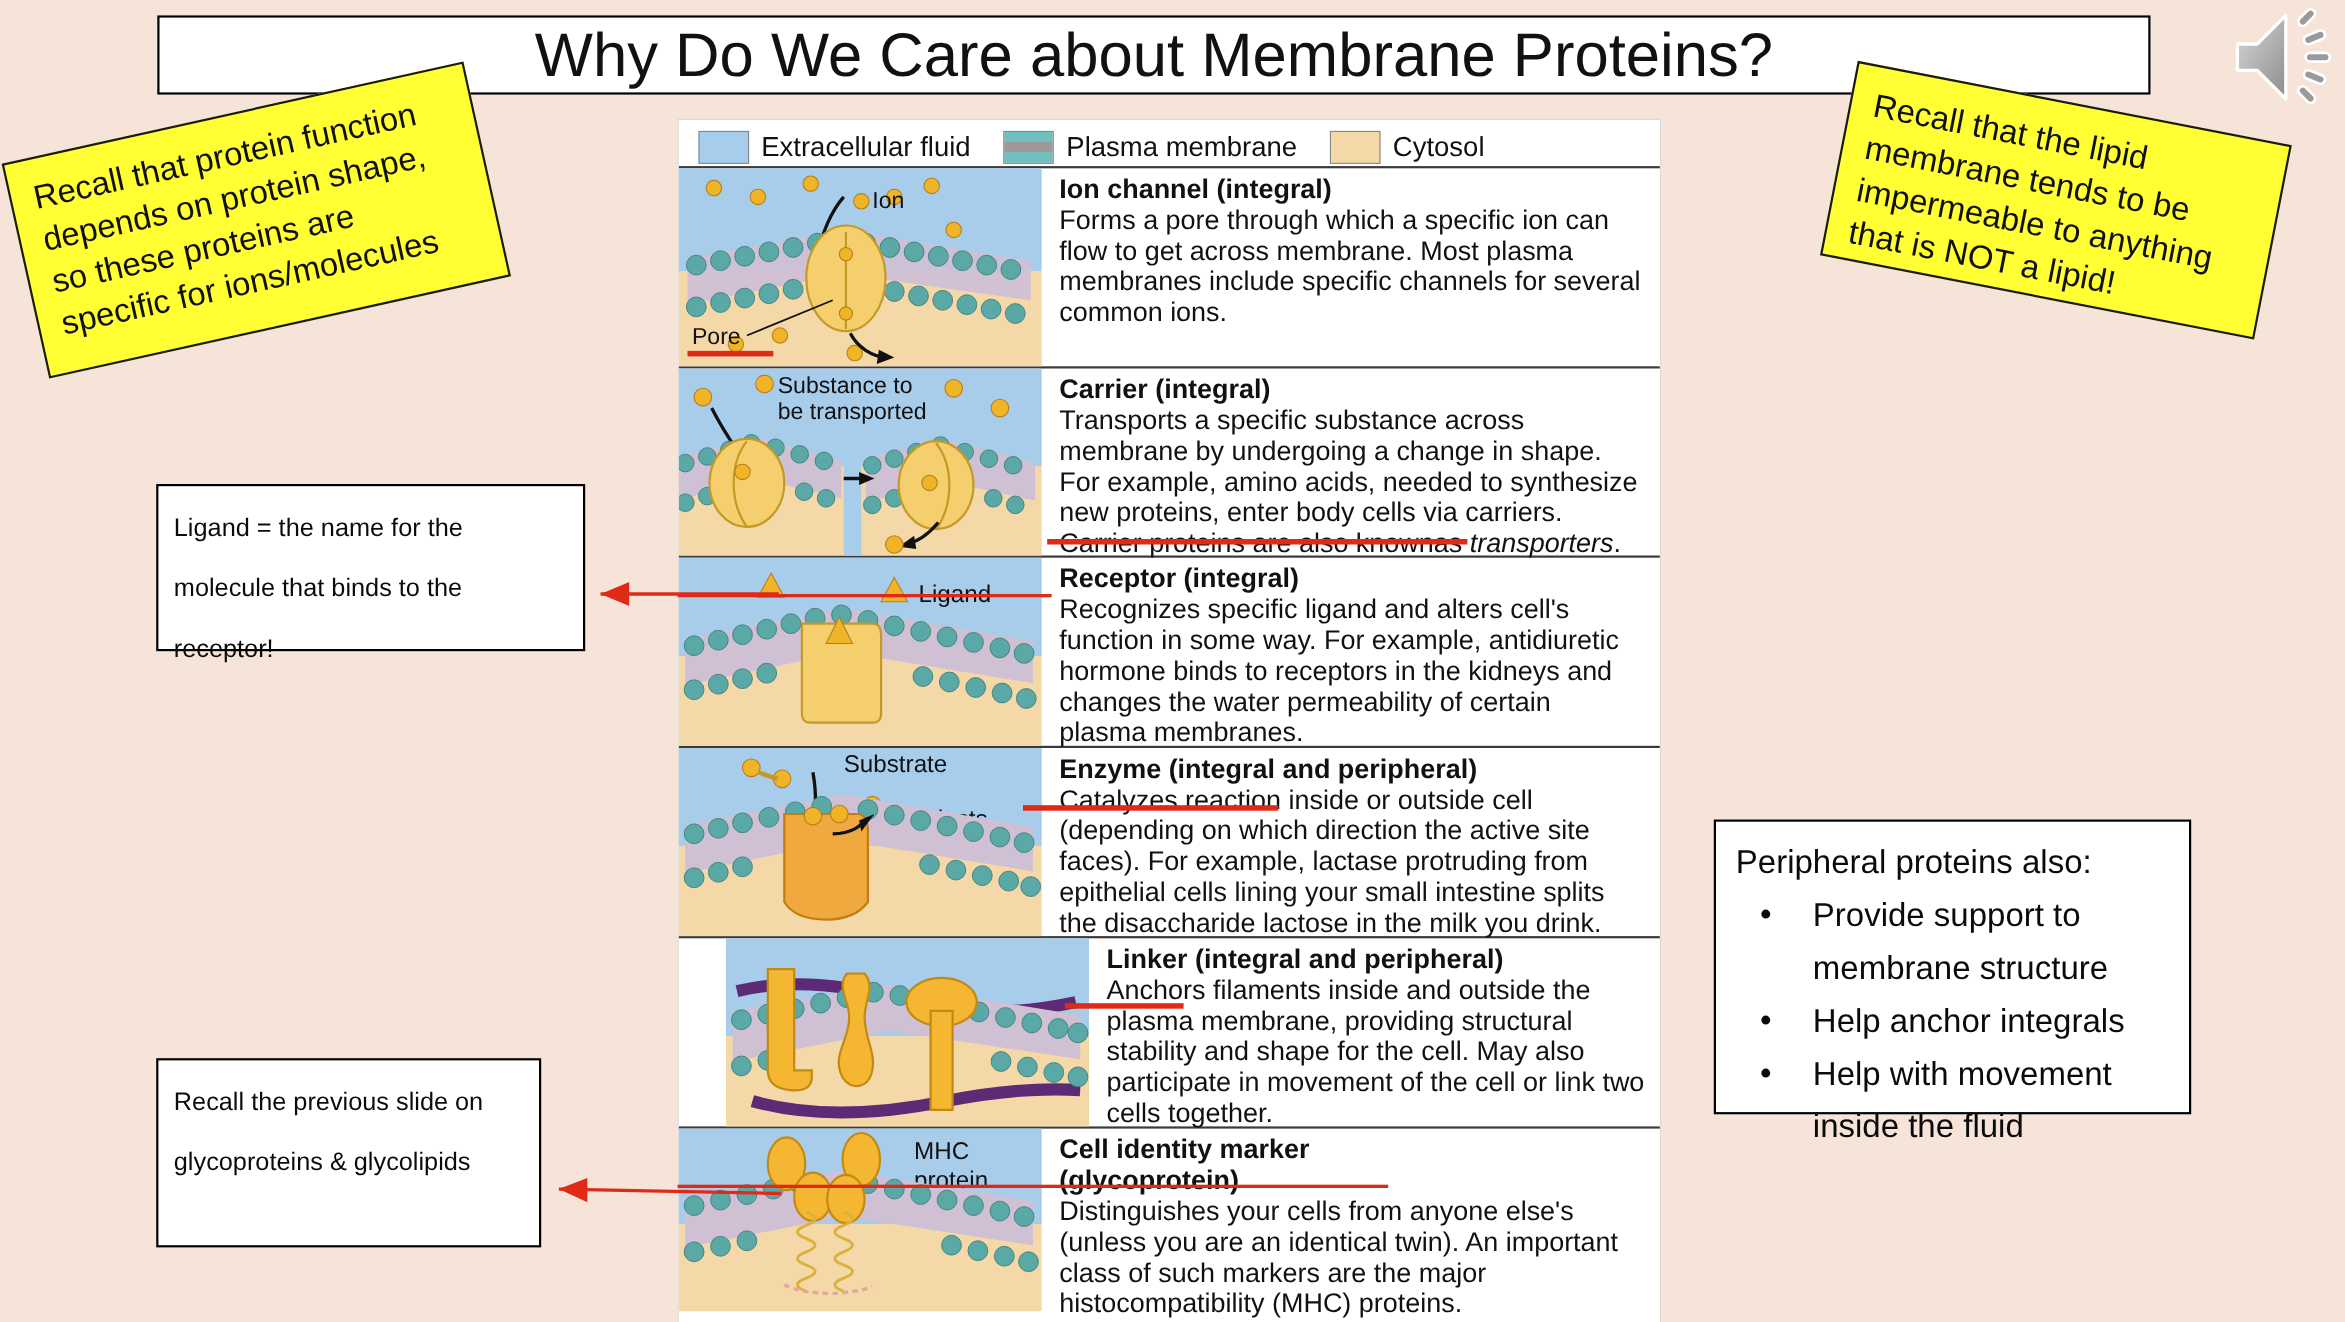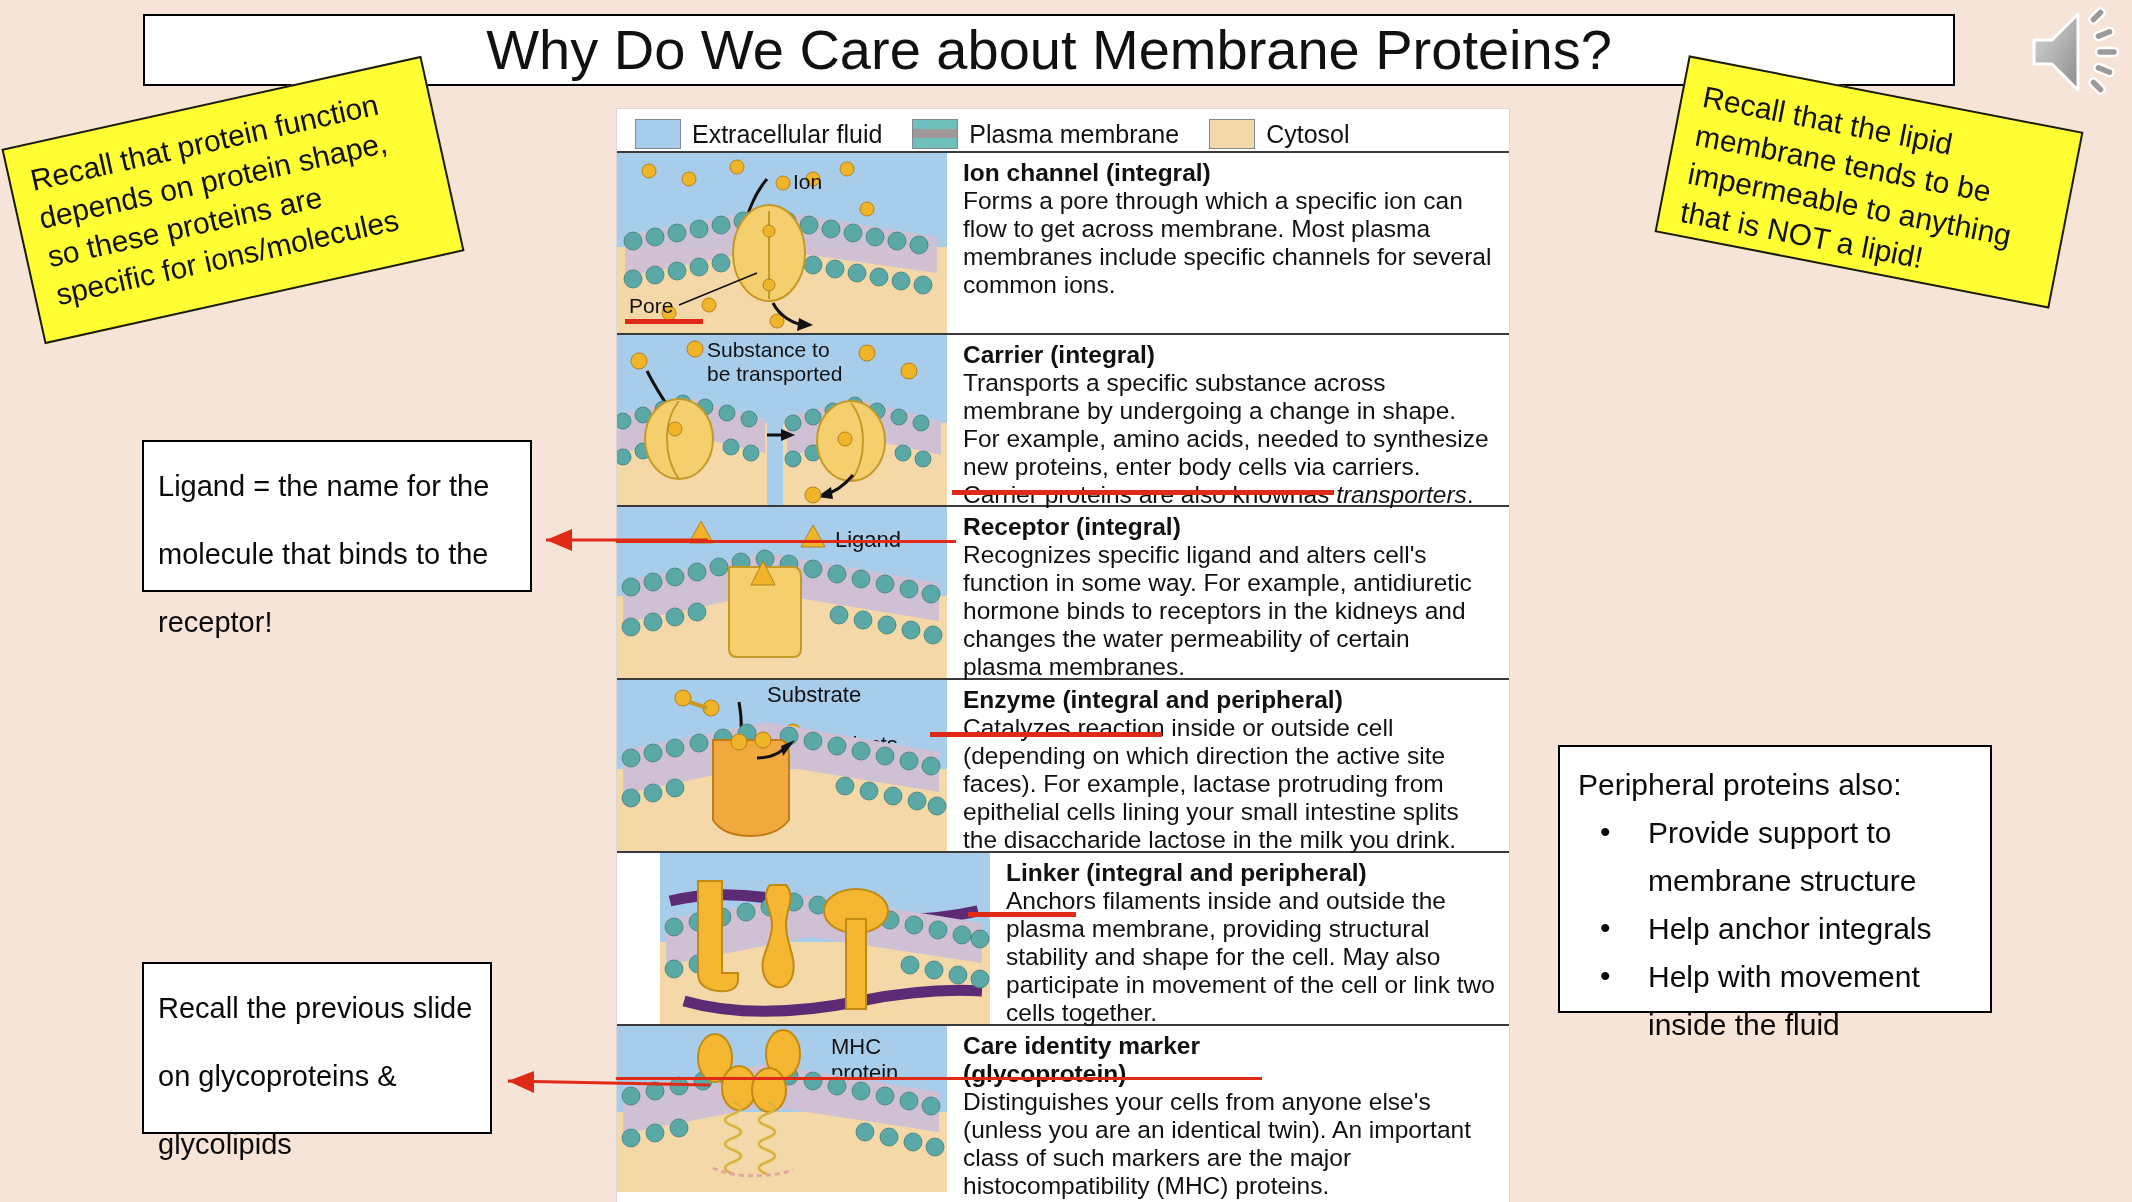--- a/index.html
+++ b/index.html
@@ -39,21 +39,21 @@
   }
   #note-right{
     left:1668px;top:92px;width:402px;height:180px;
     transform:rotate(11deg);transform-origin:50% 50%;
   }
 
   
   .callout{
     position:absolute;background:#ffffff;border:2px solid #000;
     box-sizing:border-box;z-index:6;color:#0b0b0b;
-    font-size:29px;line-height:68px;padding:10px 14px;
+    font-size:23px;line-height:55px;padding:10px 14px;
   }
   #callout-ligand{left:142px;top:440px;width:390px;height:152px;}
   #callout-glyco{left:142px;top:962px;width:350px;height:172px;}
   #callout-peripheral{
     left:1558px;top:745px;width:434px;height:268px;
     font-size:30px;line-height:48px;padding:14px 16px 10px 18px;
   }
   #callout-peripheral ul{margin:0;padding:0 0 0 8px;list-style:none;}
   #callout-peripheral li{
     position:relative;padding-left:62px;
@@ -503,21 +503,21 @@
             <ellipse cx="152" cy="64" rx="17" ry="22"></ellipse>
           </g>
           <g stroke="#d8b23c" stroke-width="2.6" fill="none">
             <path d="M116 76 q16 6 0 12 q-16 6 0 12 q16 6 0 12 q-16 6 0 12 q16 6 0 12 q-16 6 0 12"></path>
             <path d="M150 76 q16 6 0 12 q-16 6 0 12 q16 6 0 12 q-16 6 0 12 q16 6 0 12 q-16 6 0 12"></path>
           </g>
           <path d="M96 142 C116 152 152 152 176 144" stroke="#e0a8a0" stroke-width="3" fill="none" stroke-dasharray="5 4"></path>
         </svg>
       </div>
       <div class="txt">
-        <b>Care identity marker</b><br>
+        <b>Cell identity marker</b><br>
         <b>(glycoprotein)</b><br>
         <span>Distinguishes your cells from anyone else's (unless you are an identical twin). An important class of such markers are the major histocompatibility (MHC) proteins.</span>
       </div>
     </div>
 
   </div>
 
   <div class="redline" style="left:952px;top:490px;width:382px;z-index:5;"></div>
   <div class="redline" style="left:616px;top:540px;width:340px;height:3px;z-index:5;"></div>
   <div class="redline" style="left:930px;top:732px;width:232px;z-index:5;"></div>

